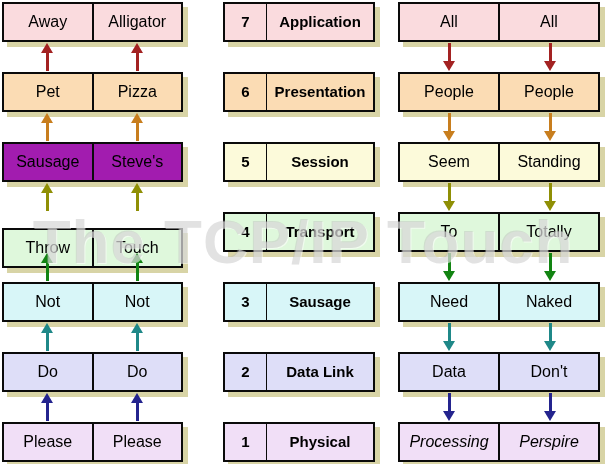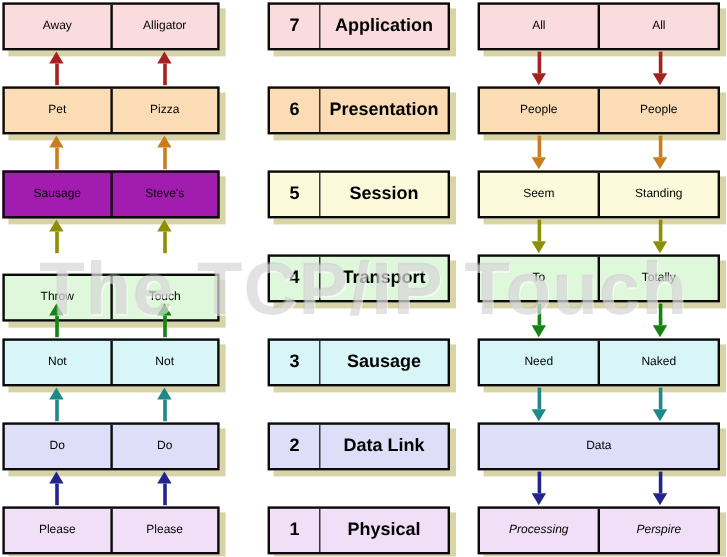--- a/index.html
+++ b/index.html
@@ -7,21 +7,21 @@
     position:relative;width:606px;height:464px;background:#fff;overflow:hidden;
     font-family:"Liberation Sans", sans-serif;color:#000;
   }
   .group{
     position:absolute;height:40px;box-sizing:border-box;
     border:2px solid #0a0a0a;display:flex;
     box-shadow:5px 5px 0 #d8d4a6;
   }
   .group .cell{
     flex:1;display:flex;align-items:center;justify-content:center;
-    font-size:10px;line-height:36px;white-space:nowrap;overflow:hidden;
+    font-size:16px;line-height:36px;white-space:nowrap;overflow:hidden;
   }
   .group .cell + .cell{border-left:2px solid #0a0a0a;}
   .group.left{left:2px;width:181px;}
   .group.mid{left:223px;width:152px;}
   .group.right{left:398px;width:202px;}
   .group.mid .cell{font-weight:bold;font-size:15px;}
   .group.mid .cell.num{flex:0 0 41px;}
   .group.mid .cell + .cell{border-left:1px solid #0a0a0a;}
   .arrow{
     position:absolute;width:12px;height:28px;z-index:1;
@@ -197,20 +197,21 @@
   <div class="group left" style="top: 352px; background: rgb(222, 222, 248);">
     <div class="cell">Do</div>
     <div class="cell">Do</div>
   </div>
   <div class="group mid" style="top: 352px; background: rgb(222, 222, 248);">
     <div class="cell num">2</div>
     <div class="cell">Data Link</div>
   </div>
   <div class="group right" style="top: 352px; background: rgb(222, 222, 248);">
     <div class="cell">Data</div>
+    <div class="cell">Don't</div>
   </div>
 
   <div class="arrow" style="left: 41px; top: 393px; color: rgb(36, 36, 142);">
       <i class="head-up"></i>
       <i class="shaft"></i>
     </div>
   <div class="arrow" style="left: 131px; top: 393px; color: rgb(36, 36, 142);">
       <i class="head-up"></i>
       <i class="shaft"></i>
     </div>

